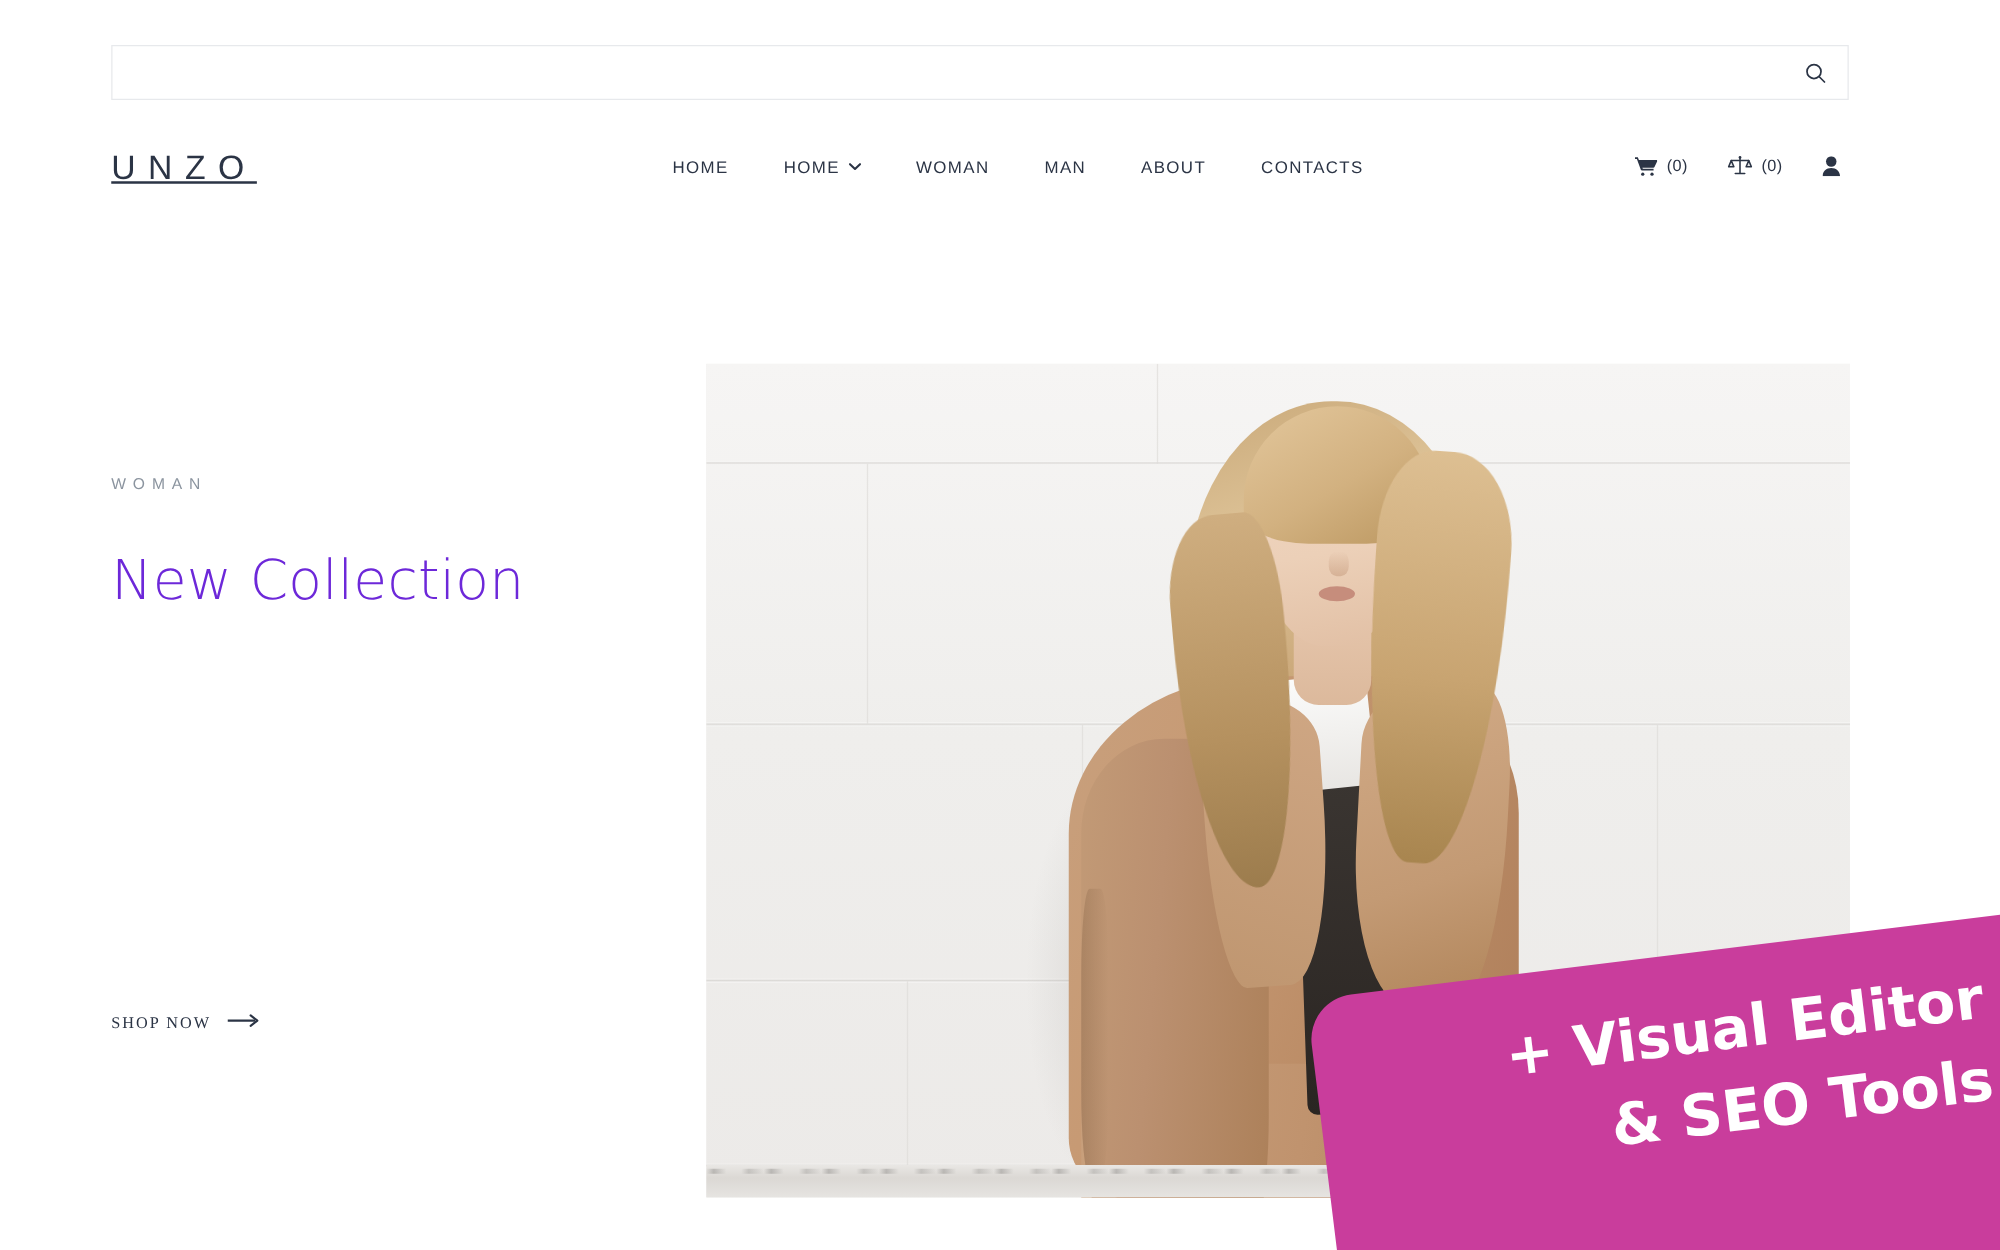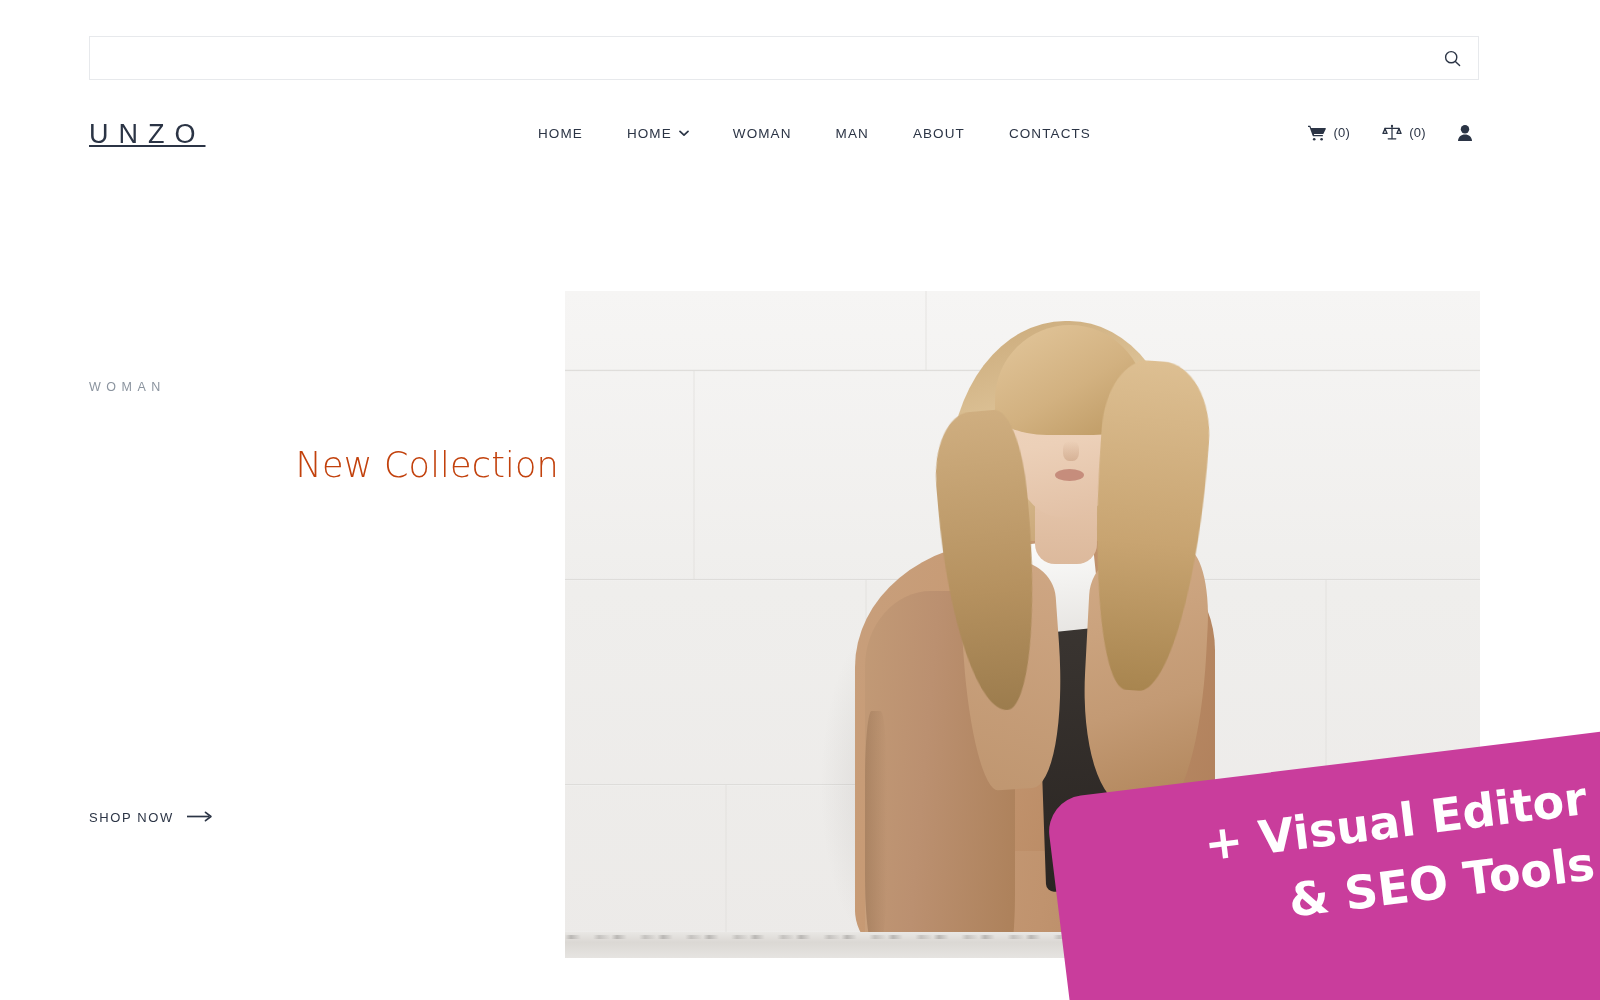--- a/index.html
+++ b/index.html
@@ -67,31 +67,30 @@
   .tool .cnt { font-size:13px; color:#2b3445; letter-spacing:.3px; }
   .tool svg { display:block; }
 
   
   .hero-left { position:absolute; left:89px; top:380px; width:470px; }
   .hero-eyebrow {
     font-size:12.5px; letter-spacing:5.5px; color:#8b949f; font-weight:400;
   }
   .hero-title {
     margin-top:33px;
-    font-size:35px; line-height:76px; font-weight:300; color:#c2410c;
+    font-size:44px; line-height:76px; font-weight:300; color:#6d28d9;
     letter-spacing:.2px;
     font-family:"DejaVu Sans", sans-serif;
     font-stretch:normal;
-    text-align:right;
   }
   .hero-cta {
     position:absolute; left:0px; top:430px;
     display:inline-flex; align-items:center; gap:13px;
     font-size:13px; letter-spacing:1.6px; color:#2b3445;
-    text-decoration:none; cursor:pointer; font-weight:500;
+    text-decoration:none; cursor:pointer; font-weight:500;font-family:Liberation Serif, serif;
   }
   .hero-cta .arrow { display:block; }
 
   
   .hero-img {
     position:absolute; left:565px; top:291px; width:915px; height:667px;
     overflow:hidden; background:#f2f1ef;
   }
   .wall {
     position:absolute; inset:0;

